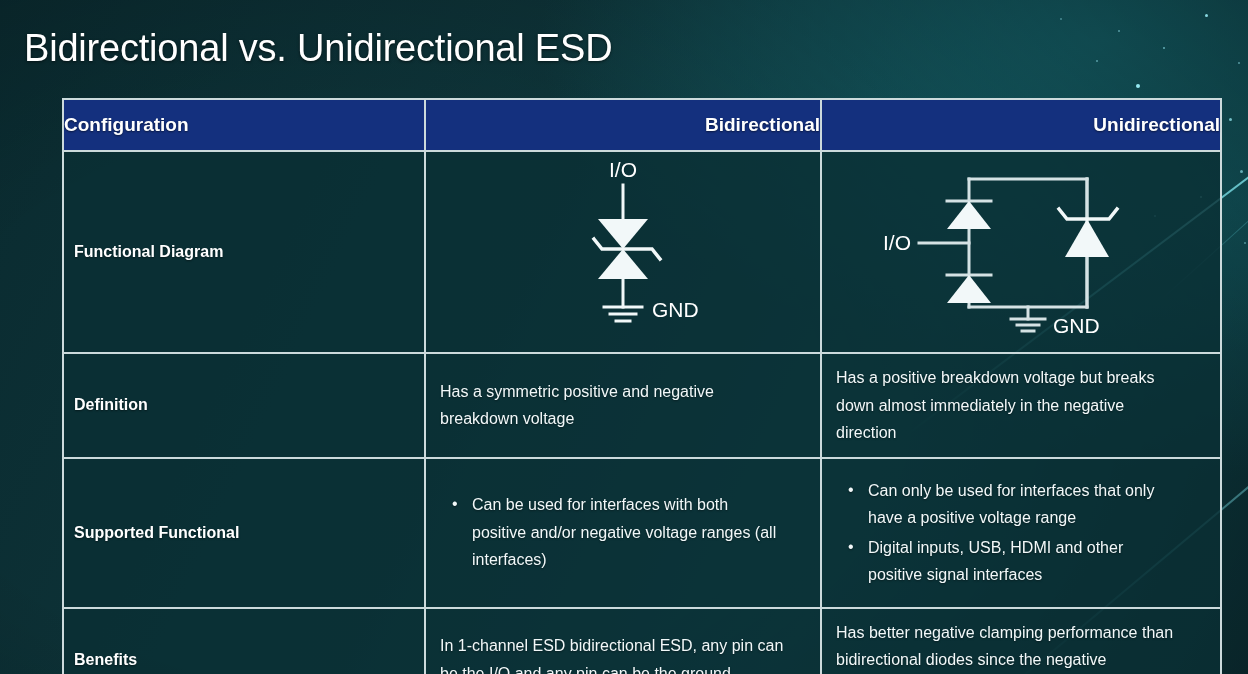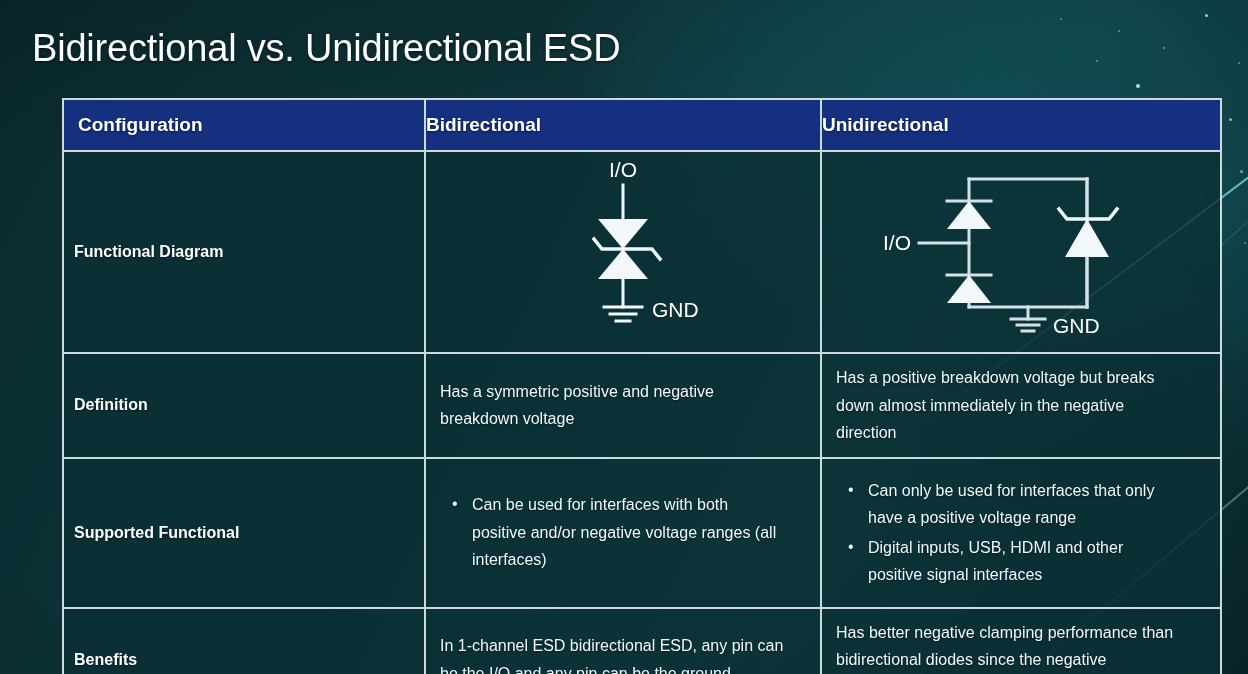--- a/index.html
+++ b/index.html
@@ -49,21 +49,21 @@
     position: absolute;
     border-radius: 50%;
     background: #9df2fb;
     z-index: 3;
     pointer-events: none;
   }
 
   
   .title-row {
     position: absolute;
-    left: 12px; top: 0;
+    left: 4px; top: 0;
     width: 1032px;
     height: 92px;
     z-index: 6;
   }
   .deck-title {
     position: absolute;
     left: 20px;
     top: 27px;
     font-size: 38px;
     font-weight: 400;
@@ -110,23 +110,22 @@
   .esd-table thead th {
     background: #14307e;
     color: #ffffff;
     font-size: 19px;
     font-weight: bold;
     height: 52px;
     text-shadow: 0 1px 2px rgba(0,0,0,0.5);
   }
   .esd-table thead th.h-left {
     text-align: left;
-    padding-left: 14px;
-  }
-  .esd-table thead th.h-center { text-align: left; }
+  }
+  .esd-table thead th.h-center { text-align: right; }
 
   .row-label {
     color: #ffffff;
     font-size: 16px;
     font-weight: bold;
     padding-left: 10px;
     text-align: left;
     text-shadow: 0 1px 2px rgba(0,0,0,0.45);
   }
 

